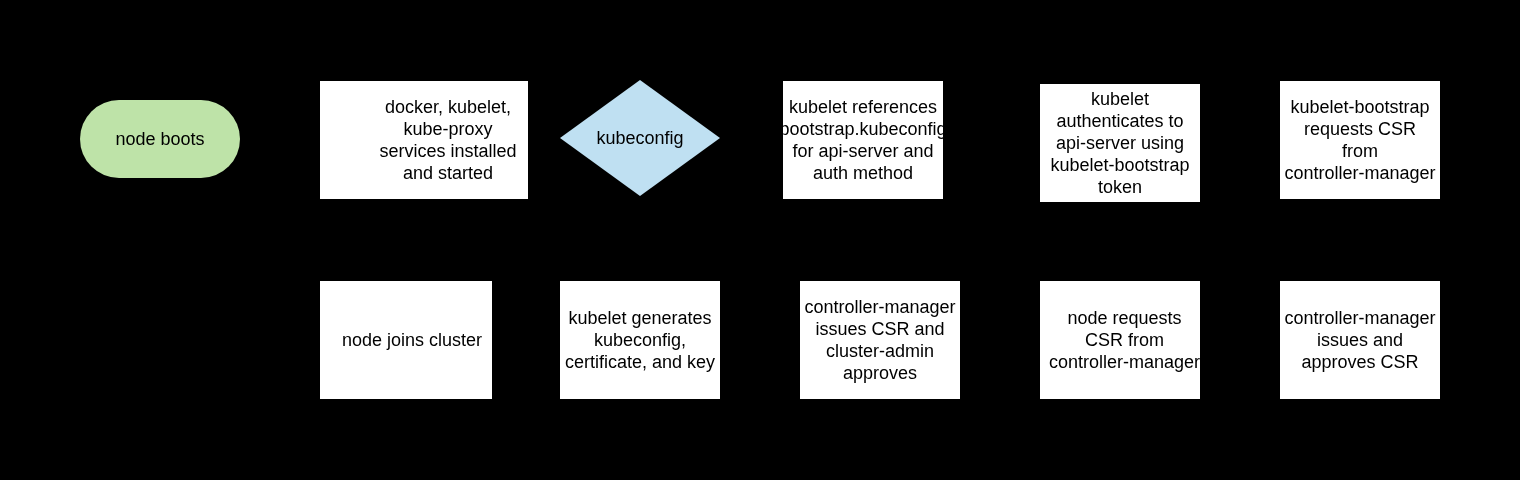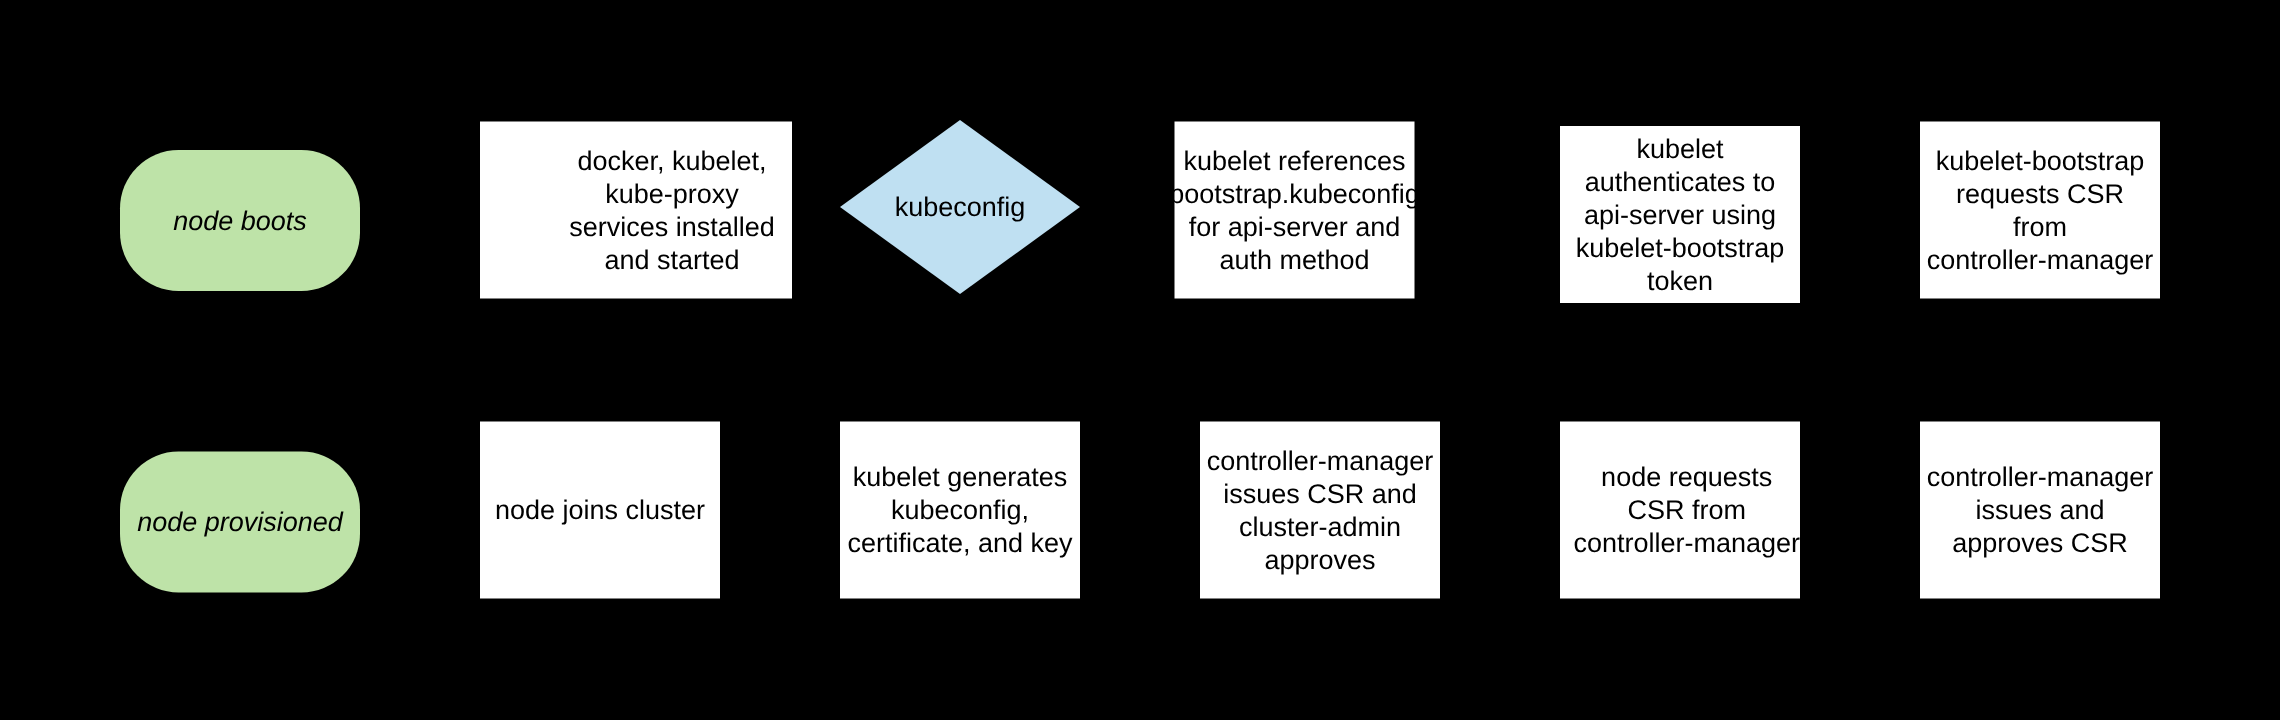--- a/index.html
+++ b/index.html
@@ -29,41 +29,40 @@
     white-space: pre-line;
     display: block;
   }
   .process {
     width: 160px;
     height: 118px;
     background: var(--process-fill, #ffffff);
   }
   .terminator {
     width: 160px;
-    height: 94px;
+    height: 78px;
     background: var(--terminator-fill, #bee3a8);
     border-radius: 39px;
-    font-style: italic;
   }
   .decision {
     width: 160px;
     height: 116px;
     background: var(--decision-fill, #bfe0f2);
     clip-path: polygon(50% 0, 100% 50%, 50% 100%, 0 50%);
   }
   
   .p-r1c1 { left: 80px;   top: 100px; }
   .p-r1c2 { left: 320px;  top: 81px; padding-left: 48px;  }
   .p-r1c3 { left: 560px;  top: 80px;  }
   .p-r1c4 { left: 783px;  top: 81px;  }
   .p-r1c5 { left: 1040px; top: 84px;  }
   .p-r1c6 { left: 1280px; top: 81px;  }
   
   .p-r2c1 { left: 80px;   top: 301px; }
-  .p-r2c2 { left: 320px;  top: 281px; }
+  .p-r2c2 { left: 320px;  top: 281px; padding-left: 12px; }
   .p-r2c3 { left: 560px;  top: 281px; }
   .p-r2c4 { left: 800px;  top: 281px; }
   .p-r2c5 { left: 1040px; top: 281px; justify-content: flex-end; }
   .p-r2c6 { left: 1280px; top: 281px; }
 </style>
 </head>
 <body>
 
 <div id="canvas">
 
@@ -92,23 +91,20 @@
 kubelet-bootstrap
 token</span>
   </div>
   <div class="node process p-r1c6">
     <span class="label">kubelet-bootstrap
 requests CSR
 from
 controller-manager</span>
   </div>
 
-  <div class="node terminator p-r2c1">
-    <span class="label">node provisioned</span>
-  </div>
   <div class="node process p-r2c2">
     <span class="label">node joins cluster</span>
   </div>
   <div class="node process p-r2c3">
     <span class="label">kubelet generates
 kubeconfig,
 certificate, and key</span>
   </div>
   <div class="node process p-r2c4">
     <span class="label">controller-manager

